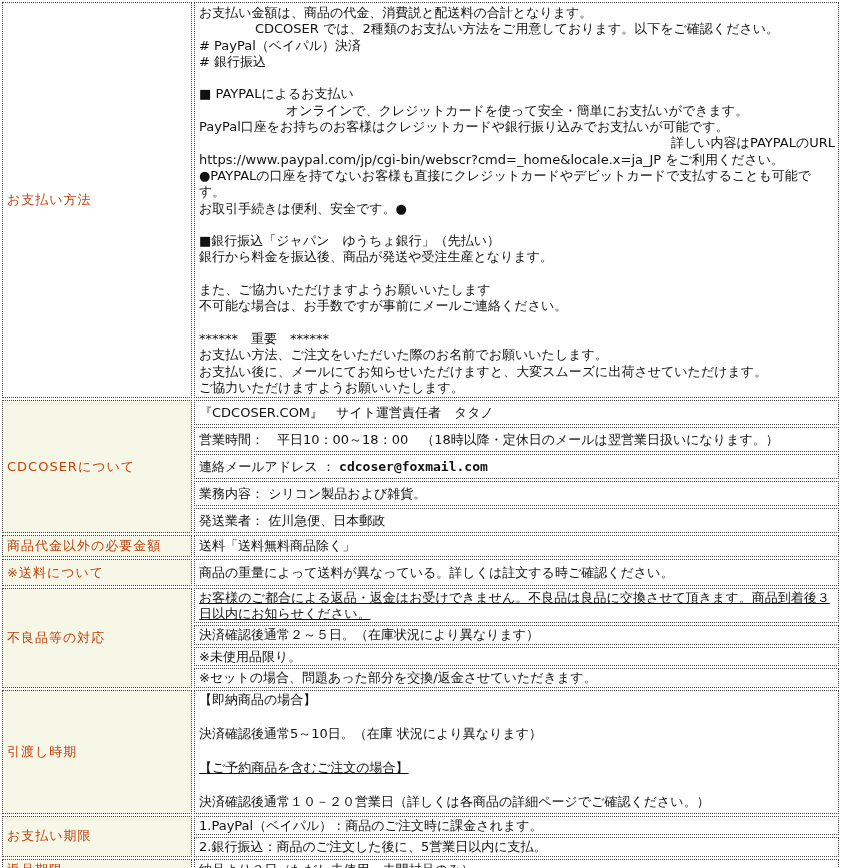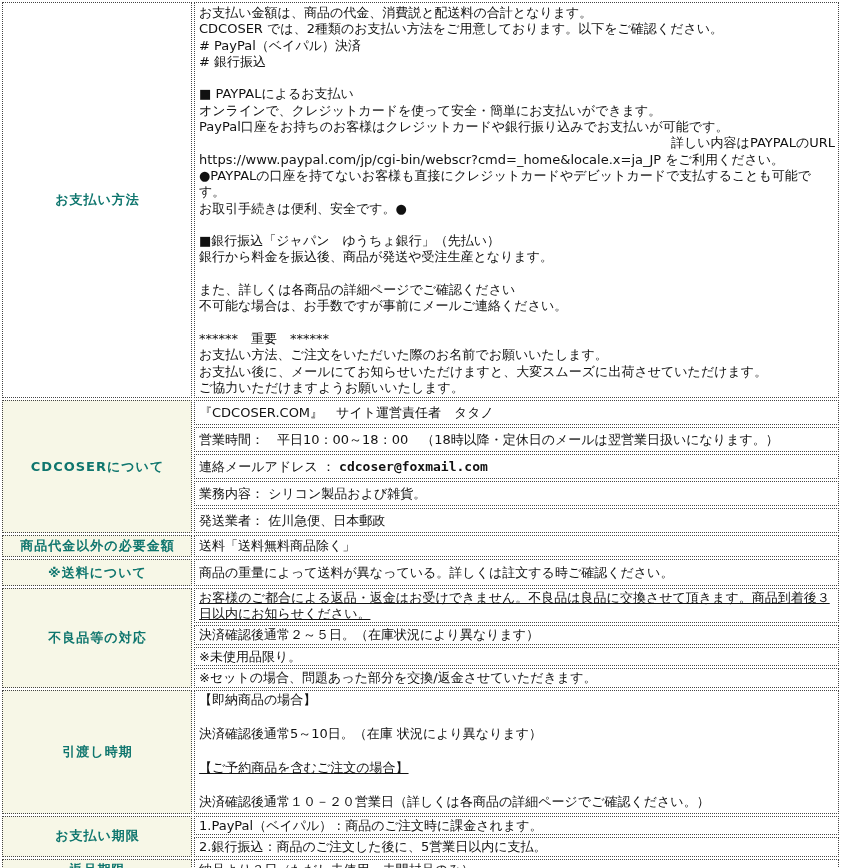--- a/index.html
+++ b/index.html
@@ -16,24 +16,23 @@
     table-layout:fixed;
   }
   table.info td{
     border:1px dotted var(--border-c,#444);
     font-size:13px;
     padding:1px 3px 1px 4px;
     overflow:hidden;
   }
   td.hdr{
     background:var(--header-bg,#f7f7e7);
-    font-weight:bold;
-    text-align:center;
+    font-weight:normal;
     vertical-align:middle;
-    color:#0f766e;
+    color:#c2410c;
     letter-spacing:1px;
   }
   td.hdr.hdr-white{background:var(--row1-header-bg,#ffffff);}
   td.ccell{vertical-align:middle;background:#ffffff;margin-top:20px;}
   td.ccell.top{vertical-align:top;padding-top:2px;}
   .tline{
     line-height:15.5px;
     min-height:15.5px;
     white-space:pre-wrap;
     word-break:break-all;
@@ -46,36 +45,36 @@
 <table class="info">
   <colgroup>
     <col style="width:190px">
     <col>
   </colgroup>
   <tbody>
       <tr>
         <td class="hdr hdr-white" rowspan="1">お支払い方法</td>
         <td class="ccell top">
           <div class="tline" style="line-height: 16.3px; min-height: 16.3px;">お支払い金額は、商品の代金、消費説と配送料の合計となります。</div>
-          <div class="tline" style="line-height: 16.3px; min-height: 16.3px;">CDCOSER では、2種類のお支払い方法をご用意しております。以下をご確認ください。</div>
+          <div class="tline" style="line-height: 16.3px; min-height: 16.3px; text-align: center;">CDCOSER では、2種類のお支払い方法をご用意しております。以下をご確認ください。</div>
           <div class="tline" style="line-height: 16.3px; min-height: 16.3px;"># PayPal（ベイパル）決済</div>
           <div class="tline" style="line-height: 16.3px; min-height: 16.3px;"># 銀行振込</div>
           <div class="tline" style="line-height: 16.3px; min-height: 16.3px;">&nbsp;</div>
           <div class="tline" style="line-height: 16.3px; min-height: 16.3px;">■ PAYPALによるお支払い</div>
-          <div class="tline" style="line-height: 16.3px; min-height: 16.3px;">オンラインで、クレジットカードを使って安全・簡単にお支払いができます。</div>
+          <div class="tline" style="line-height: 16.3px; min-height: 16.3px; text-align: center;">オンラインで、クレジットカードを使って安全・簡単にお支払いができます。</div>
           <div class="tline" style="line-height: 16.3px; min-height: 16.3px;">PayPal口座をお持ちのお客様はクレジットカードや銀行振り込みでお支払いが可能です。</div>
           <div class="tline" style="line-height: 16.3px; min-height: 16.3px; text-align: right;">詳しい内容はPAYPALのURL</div>
           <div class="tline" style="line-height: 16.3px; min-height: 16.3px;">https://www.paypal.com/jp/cgi-bin/webscr?cmd=_home&amp;locale.x=ja_JP をご利用ください。</div>
           <div class="tline" style="line-height: 16.3px; min-height: 16.3px;">●PAYPALの口座を持てないお客様も直接にクレジットカードやデビットカードで支払することも可能です。</div>
           <div class="tline" style="line-height: 16.3px; min-height: 16.3px;">お取引手続きは便利、安全です。●</div>
           <div class="tline" style="line-height: 16.3px; min-height: 16.3px;">&nbsp;</div>
           <div class="tline" style="line-height: 16.3px; min-height: 16.3px;">■銀行振込「ジャパン　ゆうちょ銀行」（先払い）</div>
           <div class="tline" style="line-height: 16.3px; min-height: 16.3px;">銀行から料金を振込後、商品が発送や受注生産となります。</div>
           <div class="tline" style="line-height: 16.3px; min-height: 16.3px;">&nbsp;</div>
-          <div class="tline" style="line-height: 16.3px; min-height: 16.3px;">また、詳しくは各商品の詳細ページでご確認ください</div>
+          <div class="tline" style="line-height: 16.3px; min-height: 16.3px;">また、ご協力いただけますようお願いいたします</div>
           <div class="tline" style="line-height: 16.3px; min-height: 16.3px;">不可能な場合は、お手数ですが事前にメールご連絡ください。</div>
           <div class="tline" style="line-height: 16.3px; min-height: 16.3px;">&nbsp;</div>
           <div class="tline" style="line-height: 16.3px; min-height: 16.3px;">******　重要　******</div>
           <div class="tline" style="line-height: 16.3px; min-height: 16.3px;">お支払い方法、ご注文をいただいた際のお名前でお願いいたします。</div>
           <div class="tline" style="line-height: 16.3px; min-height: 16.3px;">お支払い後に、メールにてお知らせいただけますと、大変スムーズに出荷させていただけます。</div>
           <div class="tline" style="line-height: 16.3px; min-height: 16.3px;">ご協力いただけますようお願いいたします。</div>
         </td>
       </tr>
       <tr>
         <td class="hdr" rowspan="5">CDCOSERについて</td>

